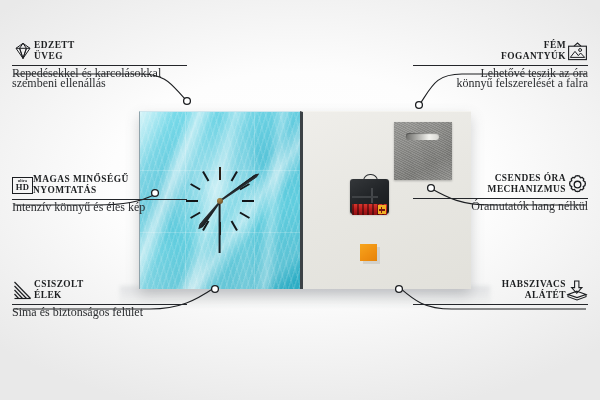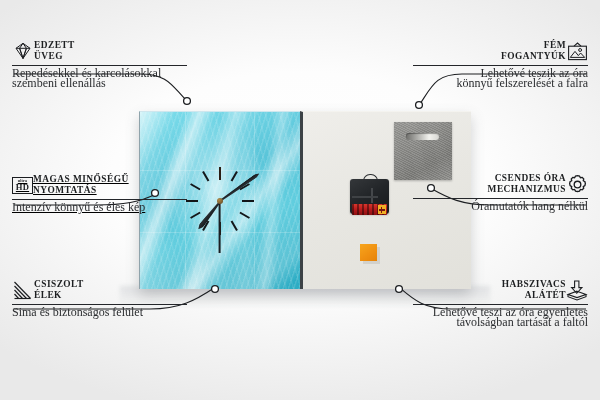--- a/index.html
+++ b/index.html
@@ -239,21 +239,21 @@
     width: 21px; height: 17px;
     border: 1.3px solid #1b1d20;
     flex-direction: column;
     line-height: 1;
   }
   .ico.hdbox .u { font-size: 4.1px; letter-spacing: .2px; font-weight: bold; }
   .ico.hdbox .h { font-size: 8.6px; font-weight: bold; letter-spacing: .2px; margin-top: -0.5px; }
 
   
   #c-glass   { left: 12px;  top: 40px; }
-  #c-print   { left: 12px;  top: 174px; text-decoration: underline; }
+  #c-print   { left: 12px;  top: 174px; }
   #c-edges   { left: 12px;  top: 279px; }
   #c-handles { left: 413px; top: 40px;  text-align: right; }
   #c-mech    { left: 413px; top: 173px; text-align: right; }
   #c-foam    { left: 413px; top: 279px; text-align: right; }
 
   #leaders { position: absolute; inset: 0; pointer-events: none; }
   #floor {
     position: absolute;
     left: 120px; top: 286px;
     width: 370px; height: 26px;
@@ -479,19 +479,15 @@
         <svg width="22" height="21" viewBox="0 0 22 21">
           <g fill="none" stroke="#1b1d20" stroke-width="1.1">
             <path d="M8.6 1 h4.3 v6.6 h3.0 L10.75 13.3 L5.6 7.6 h3.0 Z"></path>
             <path d="M11 11.2 L20 14.4 L11 17.6 L2 14.4 Z"></path>
             <path d="M2 14.4 v2.3 L11 19.9 L20 16.7 v-2.3"></path>
           </g>
         </svg>
       </span>
     </div>
     <div class="rule"></div>
-    <div class="desc">
-      <span>Lehetővé teszi az óra egyenletes</span><br>
-      <span>távolságban tartását a faltól</span>
-    </div>
   </div>
 
 </div>
 
 </body></html>

